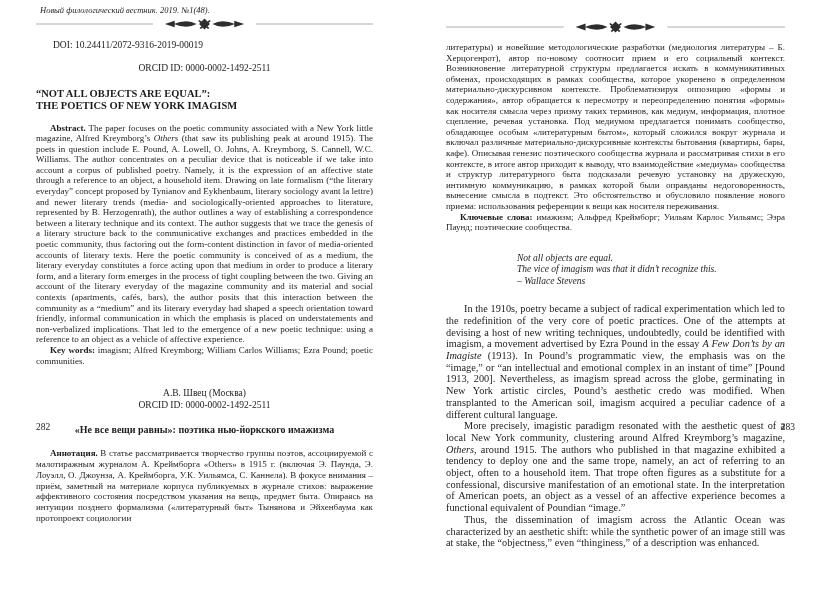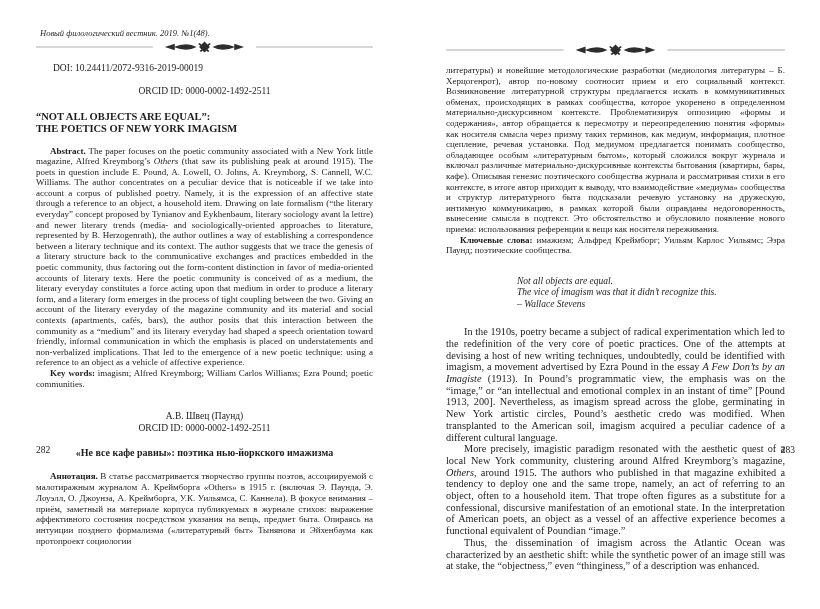--- a/index.html
+++ b/index.html
@@ -9,21 +9,20 @@
     color: #1c1c1c;
     font-family: "Liberation Serif", "DejaVu Serif", serif;
     display: flex;
     overflow: hidden;
   }
   .page {
     width: 410px; height: 447px;
     box-sizing: border-box;
     position: relative;
     flex: 0 0 410px;
-    margin-top: 23px;
   }
   .page.left  { padding: 0 37px 0 36px; }
   .page.right { padding: 0 35px 0 36px; }
   p { margin: 0; }
 
   .journal-header {
     margin-top: 5px;
     font-size: 8.5px;
     font-style: italic;
     line-height: 11px;
@@ -92,25 +91,25 @@
     <p>“NOT ALL OBJECTS ARE EQUAL”:</p>
     <p>THE POETICS OF NEW YORK IMAGISM</p>
   </div>
 
   <div class="abstract-block">
     <p class="indent-first"><span style="font-weight: bold;">Abstract. </span><span>The paper focuses on the poetic community associated with a New York little magazine, Alfred Kreymborg’s </span><span style="font-style: italic;">Others</span><span> (that saw its publishing peak at around 1915). The poets in question include E. Pound, A. Lowell, O. Johns, A. Kreymborg, S. Cannell, W.C. Williams. The author concentrates on a peculiar device that is noticeable if we take into account a corpus of published poetry. Namely, it is the expression of an affective state through a reference to an object, a household item. Drawing on late formalism (“the literary everyday” concept proposed by Tynianov and Eykhenbaum, literary sociology avant la lettre) and newer literary trends (media- and sociologically-oriented approaches to literature, represented by B. Herzogenrath), the author outlines a way of establishing a correspondence between a literary technique and its context. The author suggests that we trace the genesis of a literary structure back to the communicative exchanges and practices embedded in the poetic community, thus factoring out the form-content distinction in favor of media-oriented accounts of literary texts. Here the poetic community is conceived of as a medium, the literary everyday constitutes a force acting upon that medium in order to produce a literary form, and a literary form emerges in the process of tight coupling between the two. Giving an account of the literary everyday of the magazine community and its material and social contexts (apartments, cafés, bars), the author posits that this interaction between the community as a “medium” and its literary everyday had shaped a speech orientation toward friendly, informal communication in which the emphasis is placed on understatements and non-verbalized implications. That led to the emergence of a new poetic technique: using a reference to an object as a vehicle of affective experience.</span></p>
     <p class="indent-first"><span style="font-weight: bold;">Key words: </span><span>imagism; Alfred Kreymborg; William Carlos Williams; Ezra Pound; poetic communities.</span></p>
   </div>
 
   <div class="ru-author-block">
-    <p>А.В. Швец (Паунд)</p>
+    <p>А.В. Швец (Москва)</p>
     <p>ORCID ID: 0000-0002-1492-2511</p>
   </div>
 
-  <p class="ru-title">«Не все кафе равны»: поэтика нью-йоркского имажизма</p>
+  <p class="ru-title">«Не все вещи равны»: поэтика нью-йоркского имажизма</p>
 
   <div class="annotation-block">
     <p class="indent-first"><span style="font-weight: bold;">Аннотация. </span><span>В статье рассматривается творчество группы поэтов, ассоциируемой с малотиражным журналом А. Креймборга «Others» в 1915 г. (включая Э. Паунда, Э. Лоуэлл, О. Джоунза, А. Креймборга, У.К. Уильямса, С. Каннела). В фокусе внимания – приём, заметный на материале корпуса публикуемых в журнале стихов: выражение аффективного состояния посредством указания на вещь, предмет быта. Опираясь на интуиции позднего формализма («литературный быт» Тынянова и Эйхенбаума как протопроект социологии</span></p>
   </div>
 
   <div class="page-number pn-left">282</div>
 </div>
 
 <div class="page right">
 

